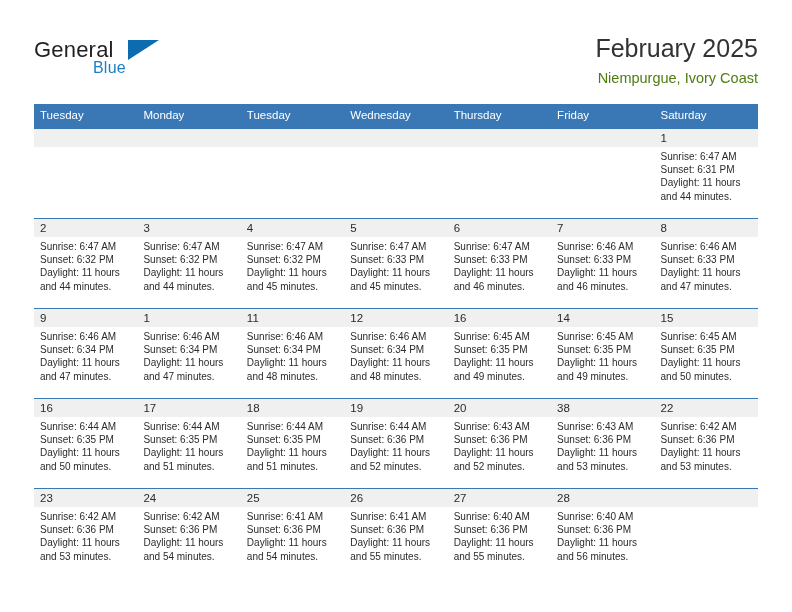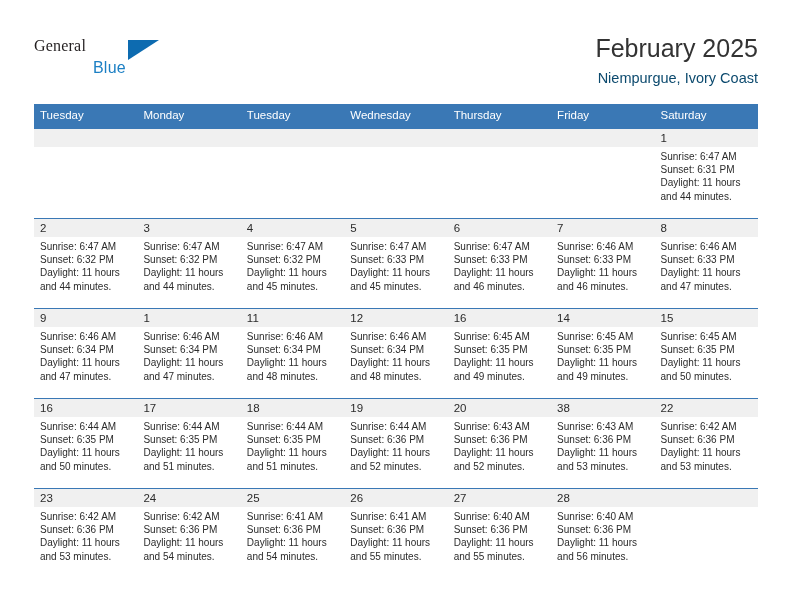--- a/index.html
+++ b/index.html
@@ -33,24 +33,24 @@
     position: absolute;
     left: 0;
     top: 5px;
     width: 220px;
     height: 56px;
   }
   .logo-general {
     position: absolute;
     left: 0;
     top: 0;
-    font-size: 16px;
+    font-size: 22px;
     letter-spacing: 0.2px;
     color: #231f20;
-    font-family: Liberation Serif, serif;
+    font-family: Liberation Sans, sans-serif;
   }
   .logo-triangle {
     position: absolute;
     left: 94px;
     top: 3px;
     width: 0;
     height: 0;
     border-left: 31px solid #0d6bb0;
     border-bottom: 20px solid transparent;
   }
@@ -72,21 +72,21 @@
   .cal-title {
     font-size: 25px;
     color: #333333;
     line-height: 32px;
     font-weight: normal;
     margin: 0;
     white-space: nowrap;
   }
   .cal-subtitle {
     font-size: 14.5px;
-    color: #0c4a6e;
+    color: #4d7c0f;
     line-height: 20px;
     margin: 4px 0 0 0;
     white-space: nowrap;
   }
 
   
   .calendar {
     position: absolute;
     left: 34px;
     top: 104px;

